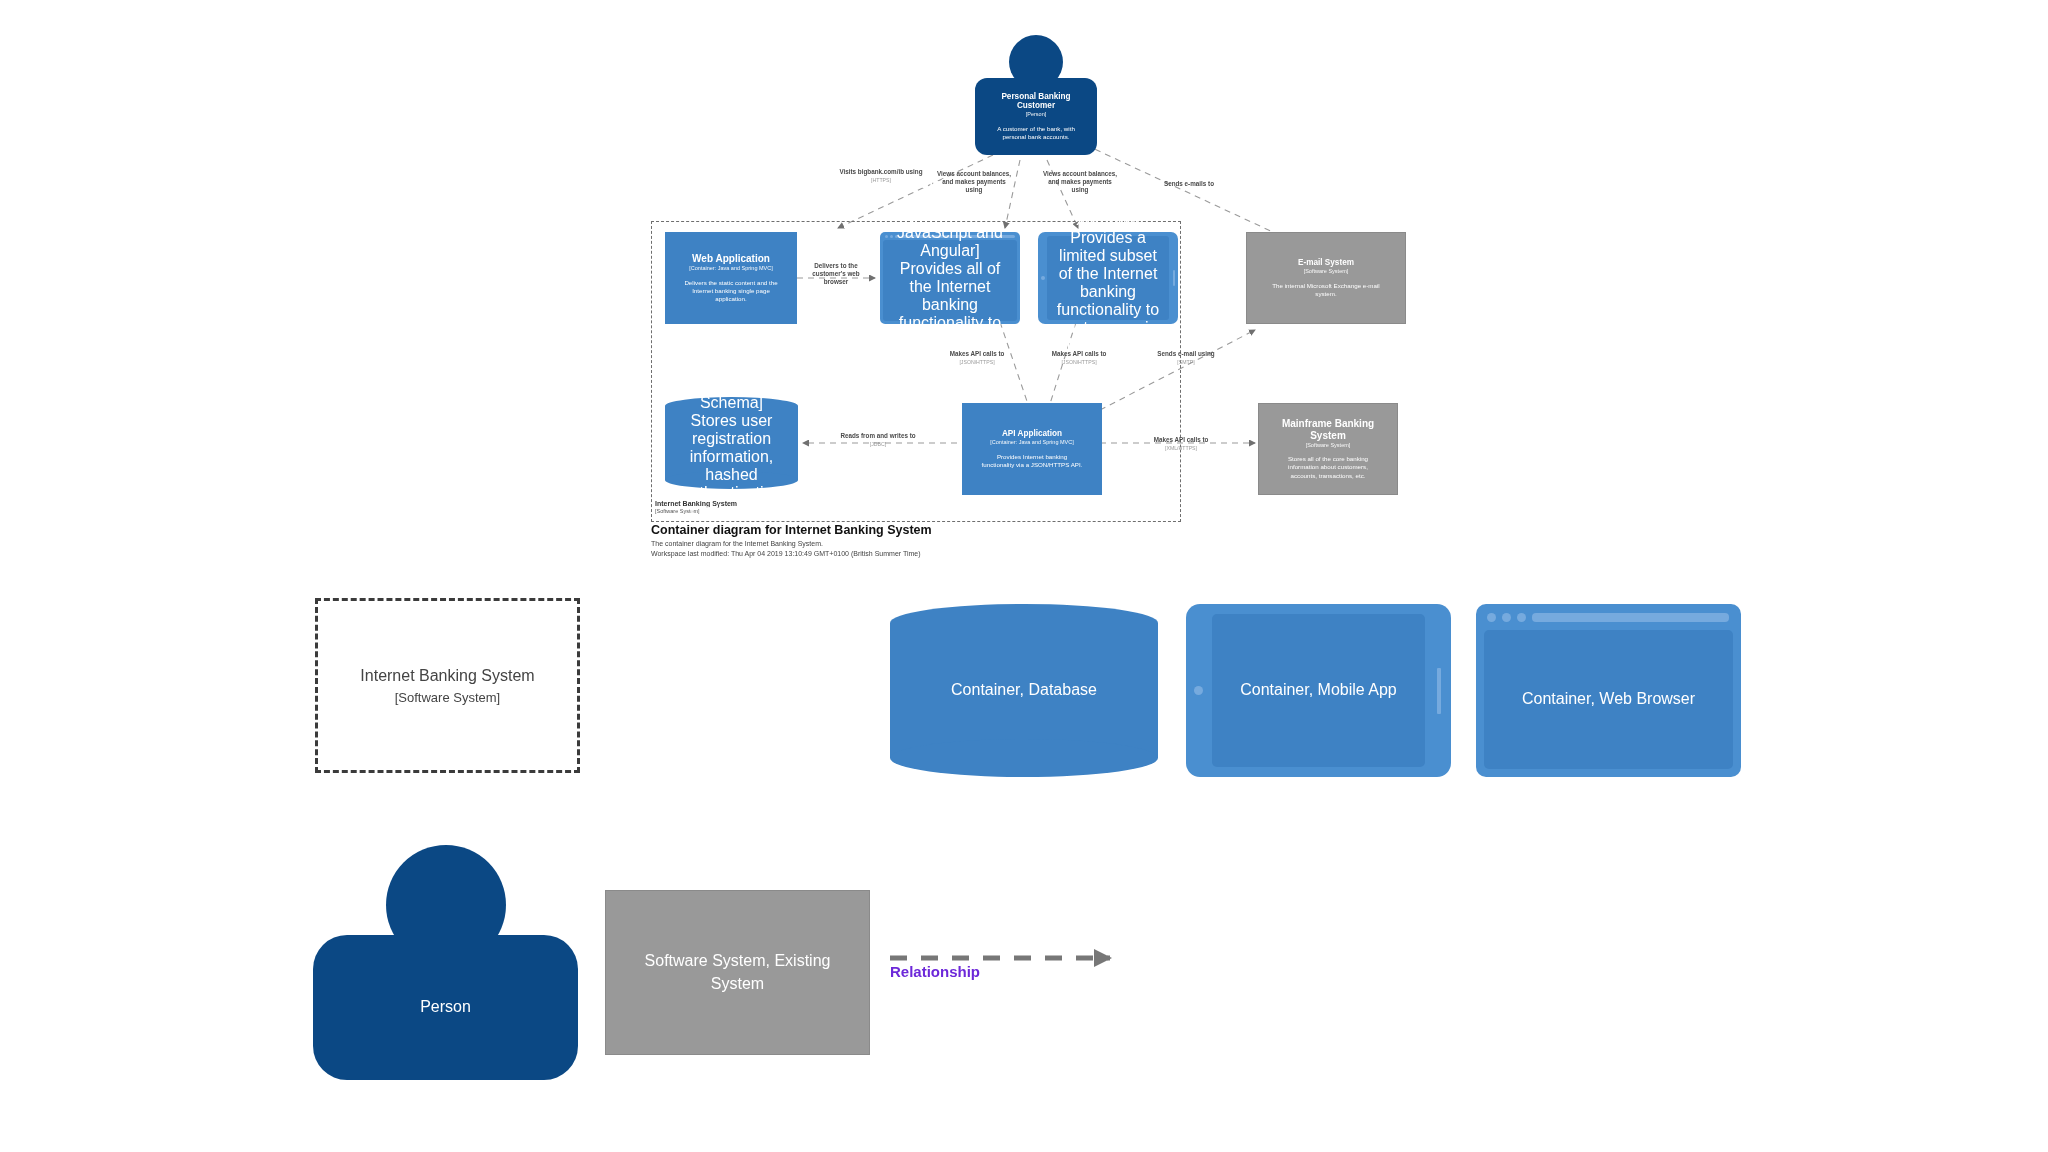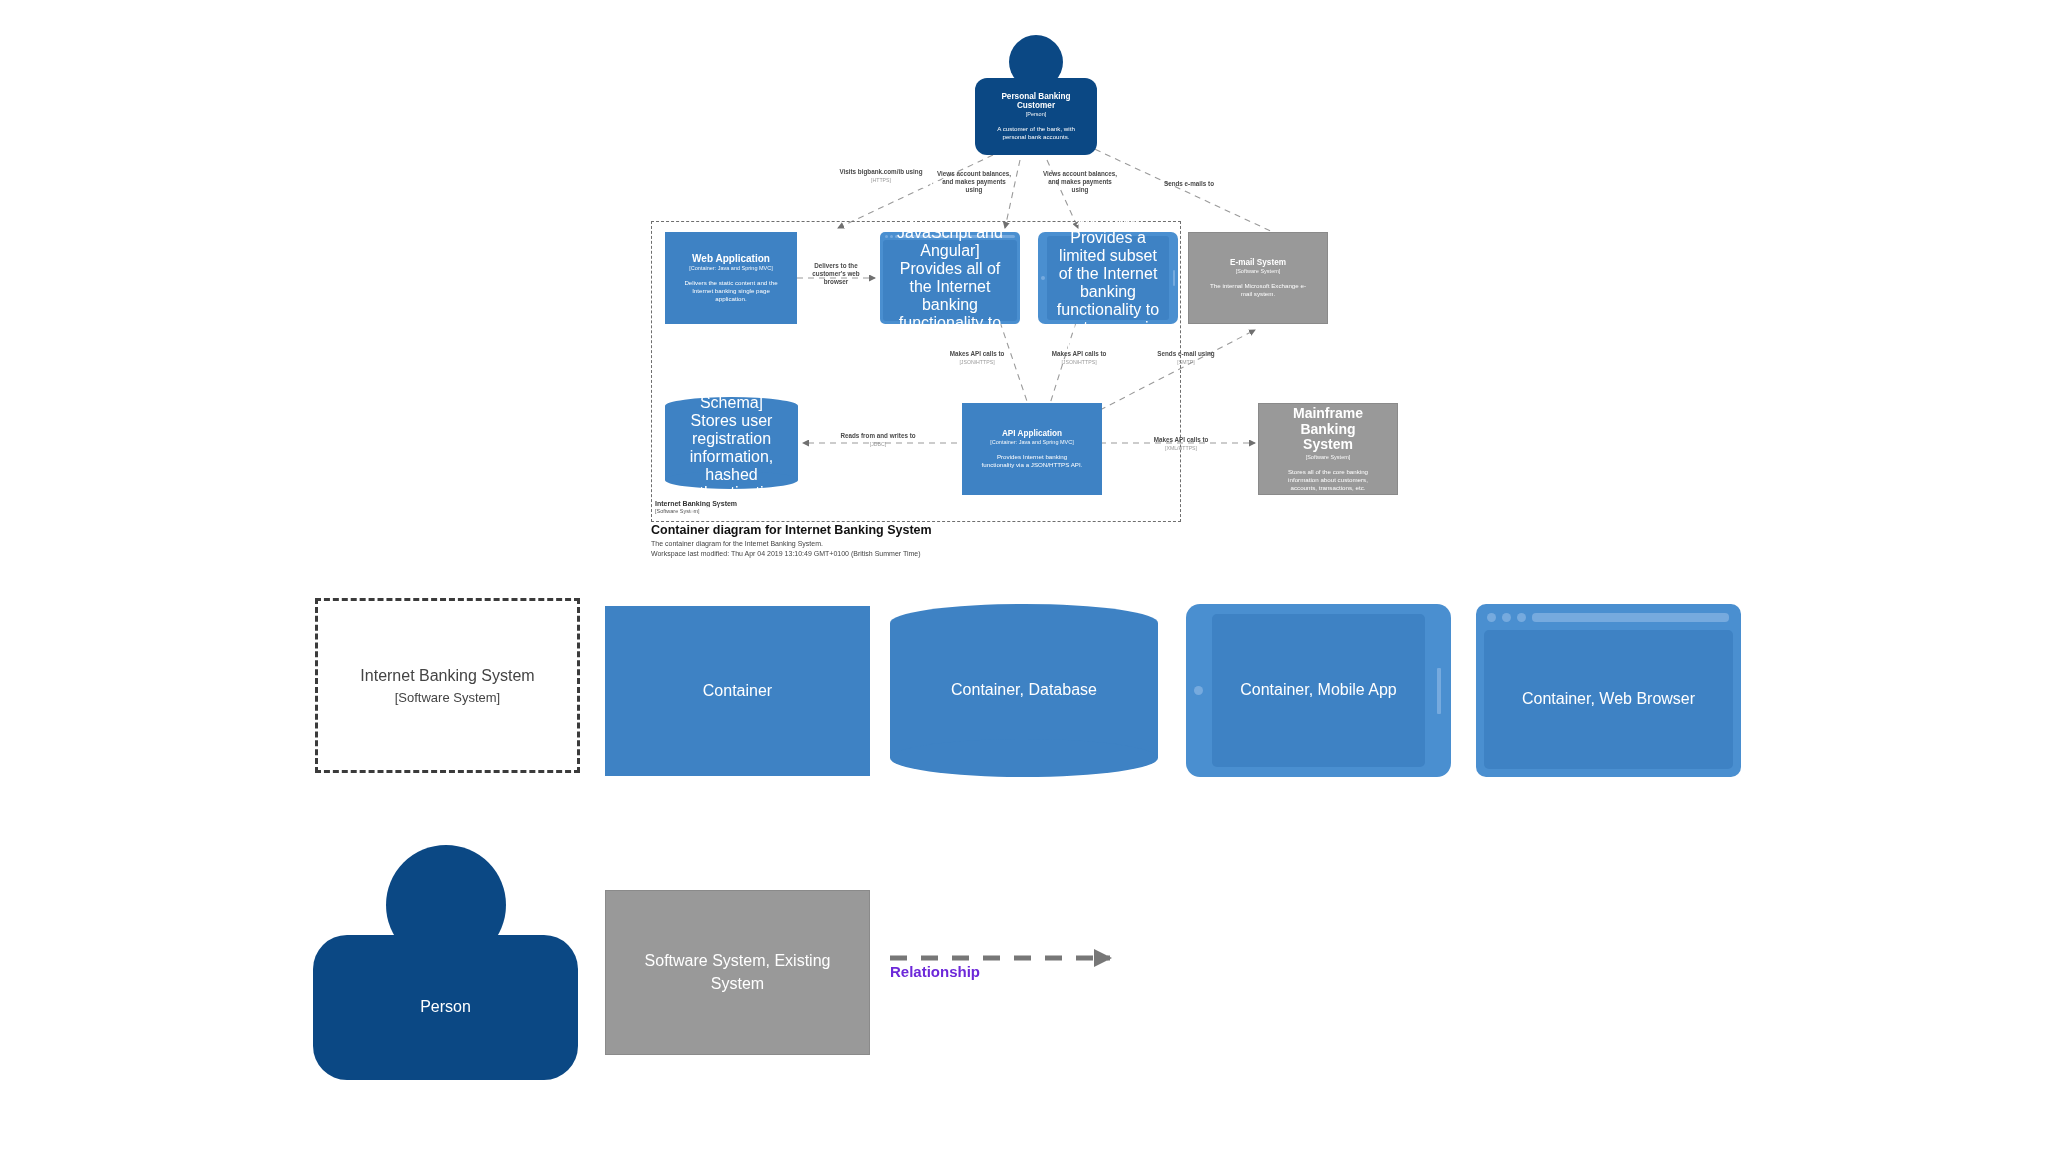--- a/index.html
+++ b/index.html
@@ -159,21 +159,21 @@
   <div class="tablet" style="left:1038px;top:232px;width:140px;height:92px;">
     <div class="t-home"></div>
     <div class="t-spk"></div>
     <div class="t-screen">
       <div class="e-name" style="font-size:8.2px;font-weight:bold;">Reads App</div>
       <div class="e-tech">[Container: Xamarin]</div>
       <div class="e-desc">Provides a limited subset of the Internet banking functionality to customers via their mobile device.</div>
     </div>
   </div>
 
-  <div class="elem gray" style="left:1188px;top:232px;width:140px;height:92px;">
+  <div class="elem gray" style="left:1246px;top:232px;width:160px;height:92px;">
     <div class="e-name" style="font-size:8.2px;">E-mail System</div>
     <div class="e-tech">[Software System]</div>
     <div class="e-desc">The internal Microsoft Exchange e-mail system.</div>
   </div>
 
   <div class="db" style="left:665px;top:397px;width:133px;height:92px;">
     <div class="db-top"></div>
     <div class="db-body"></div>
     <div class="db-bot"></div>
     <div class="db-txt">
@@ -183,21 +183,21 @@
     </div>
   </div>
 
   <div class="elem blue" style="left:962px;top:403px;width:140px;height:92px;">
     <div class="e-name" style="font-size:8.2px;">API Application</div>
     <div class="e-tech">[Container: Java and Spring MVC]</div>
     <div class="e-desc">Provides Internet banking functionality via a JSON/HTTPS API.</div>
   </div>
 
   <div class="elem gray" style="left:1258px;top:403px;width:140px;height:92px;">
-    <div class="e-name" style="font-size:14px;">Mainframe Banking System</div>
+    <div class="e-name" style="font-size:10px;">Mainframe Banking System</div>
     <div class="e-tech">[Software System]</div>
     <div class="e-desc">Stores all of the core banking information about customers, accounts, transactions, etc.</div>
   </div>
 
   <div class="rel" style="left:838px;top:168px;width:86px;">
     <div class="r-text">Visits bigbank.com/ib using</div>
     <div class="r-tech">[HTTPS]</div>
   </div>
 
   <div class="rel" style="left:934px;top:170px;width:80px;">
@@ -252,23 +252,20 @@
   </div>
 </div>
 
 <div class="abs" style="left:0;top:580px;width:2048px;height:572px;">
 
   <div class="legend-box legend-dashed" style="left:315px;top:18px;width:265px;height:175px;">
     <div class="lg-name">Internet Banking System</div>
     <div class="lg-tech">[Software System]</div>
   </div>
 
-  <div class="legend-box blue" style="left:605px;top:26px;width:265px;height:170px;">
-    <div class="lg-label">Container</div>
-  </div>
 
   <div class="db" style="left:890px;top:24px;width:268px;height:173px;">
     <div class="db-top" style="height:38px;"></div>
     <div class="db-body" style="top:19px;bottom:19px;"></div>
     <div class="db-bot" style="height:38px;"></div>
     <div class="db-txt">
       <span class="lg-label">Container, Database</span>
     </div>
   </div>
 

